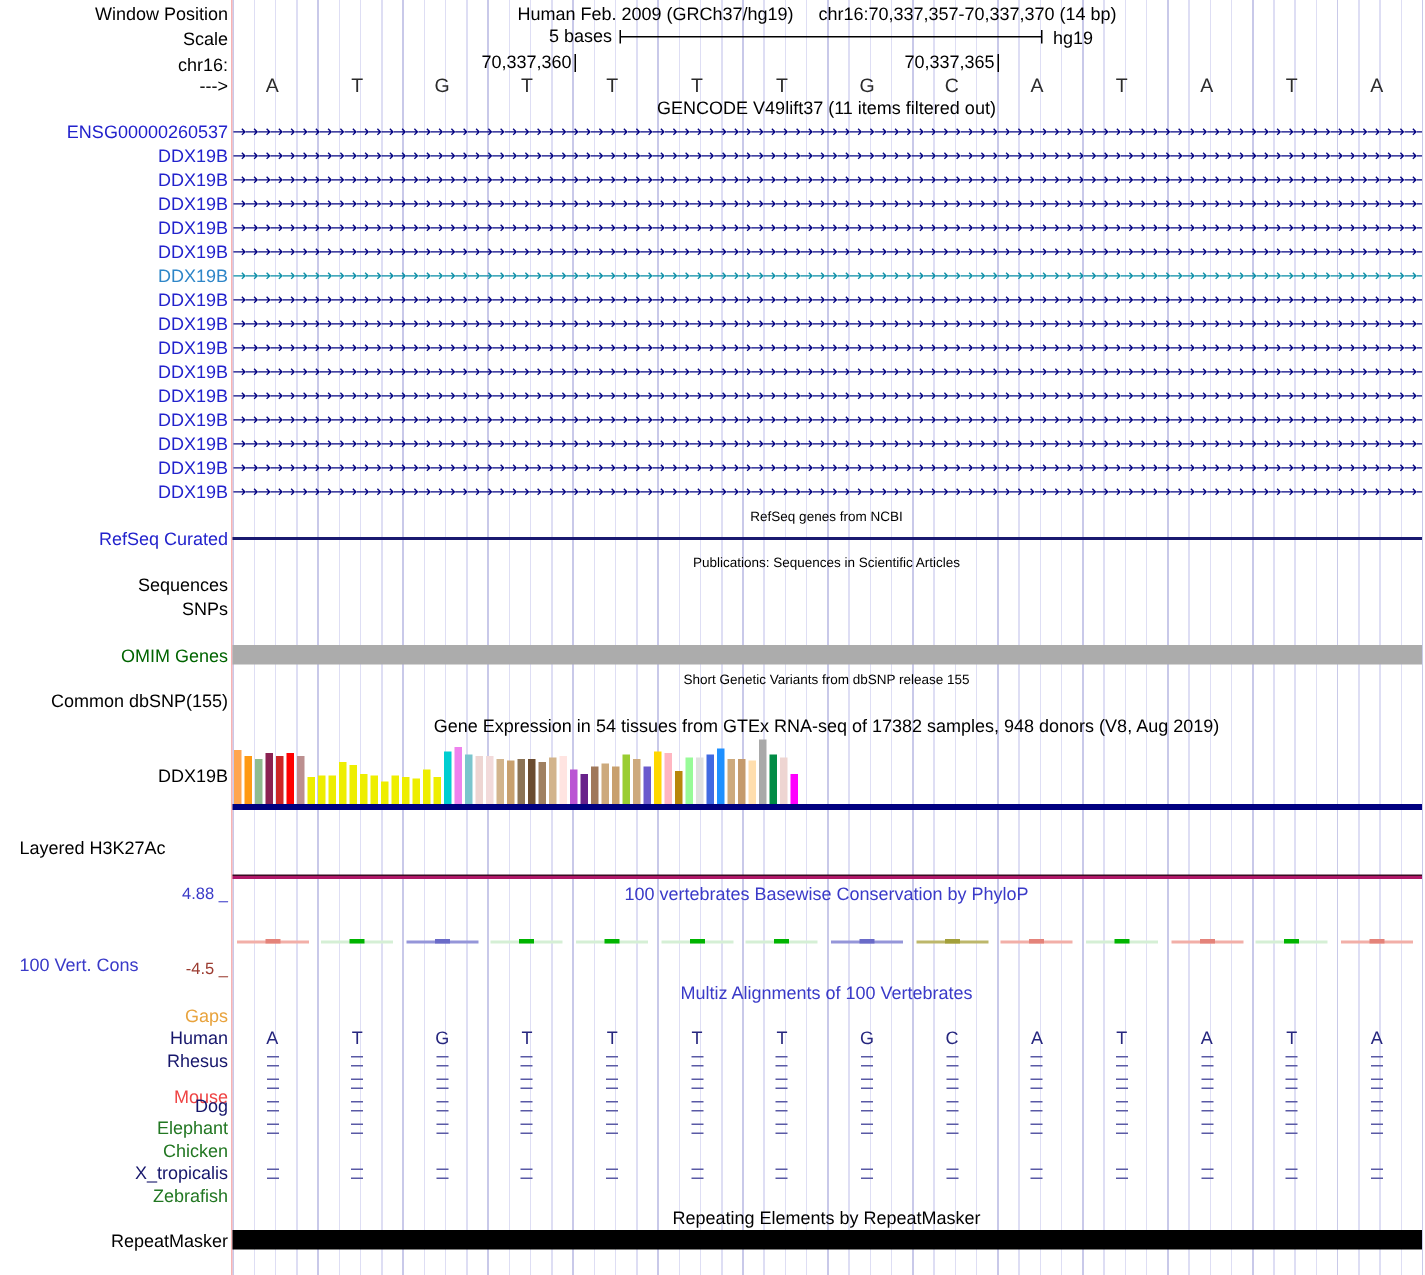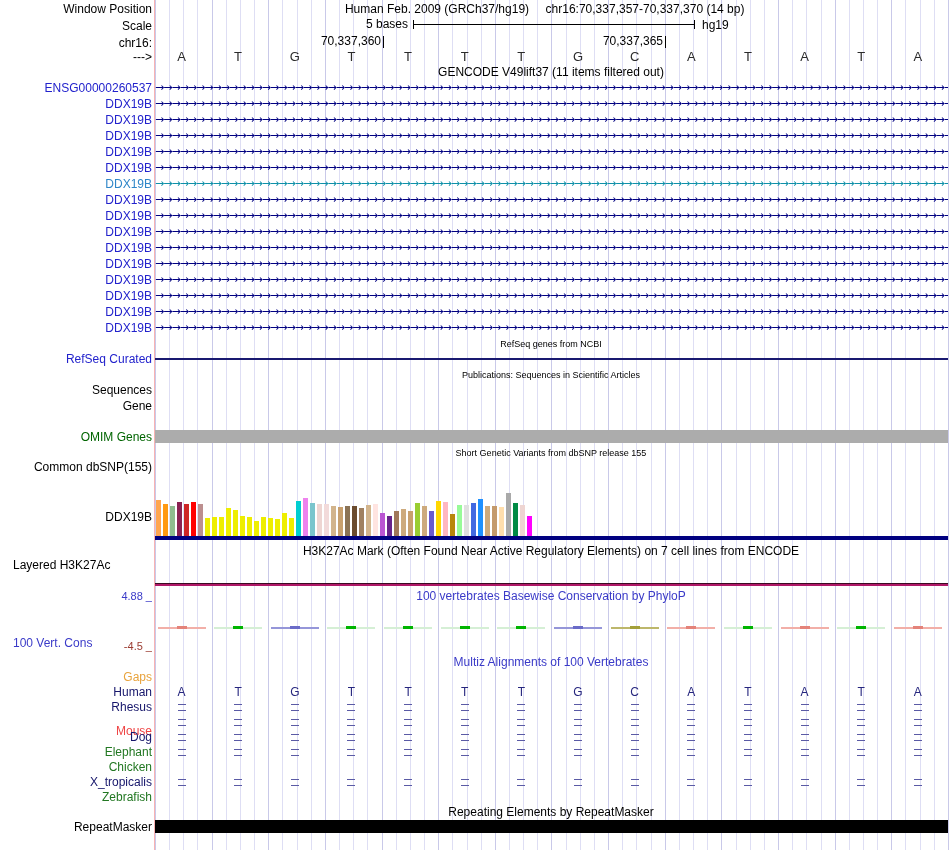--- a/index.html
+++ b/index.html
@@ -110,28 +110,29 @@
       <div class="abs lab" style="top:321px;color:#2222cc">DDX19B</div>
       <div class="abs gene-arrows" style="top:321px;color:#000080">→→→→→→→→→→→→→→→→→→→→→→→→→→→→→→→→→→→→→→→→→→→→→→→→→→→→→→→→→→→→→→→→→→→→→→→→→→→→→→→→→→→→→→→→→→→→→→→→→→→→→→→→→→→→→→→→→→→→→→→→</div>
     </div>
 
   <div class="abs title-sm" style="top:339px">RefSeq genes from NCBI</div>
   <div class="abs lab" style="top:352px;color:#2222cc">RefSeq Curated</div>
   <div class="abs hline" style="top:358px;height:2px;background:#191970"></div>
 
   <div class="abs title-sm" style="top:370px">Publications: Sequences in Scientific Articles</div>
   <div class="abs lab" style="top:383px">Sequences</div>
-  <div class="abs lab" style="top:399px">Gene</div>
+  <div class="abs lab" style="top:399px">SNPs</div>
 
   <div class="abs lab green" style="top:430px">OMIM Genes</div>
   <div id="omim-bar" class="abs hline" style="top: 430px; height: 13px; background: rgb(172, 172, 172);"></div>
 
   <div class="abs title-sm" style="top:448px">Short Genetic Variants from dbSNP release 155</div>
   <div class="abs lab" style="top:460px">Common dbSNP(155)</div>
 
+  <div class="abs title" style="top:478px">Gene Expression in 54 tissues from GTEx RNA-seq of 17382 samples, 948 donors (V8, Aug 2019)</div>
   <div class="abs lab" style="top:510px">DDX19B</div>
   <div id="gtex-bars" class="abs" style="top:0;left:0">
       <div class="abs" style="left:156px;top:500px;width:5px;height:36px;background:#FFA54F"></div>
       <div class="abs" style="left:163px;top:504px;width:5px;height:32px;background:#FF9912"></div>
       <div class="abs" style="left:170px;top:506px;width:5px;height:30px;background:#8FBC8F"></div>
       <div class="abs" style="left:177px;top:502px;width:5px;height:34px;background:#8B2252"></div>
       <div class="abs" style="left:184px;top:504px;width:5px;height:32px;background:#CD2626"></div>
       <div class="abs" style="left:191px;top:502px;width:5px;height:34px;background:#FF0000"></div>
       <div class="abs" style="left:198px;top:504px;width:5px;height:32px;background:#BC8F8F"></div>
       <div class="abs" style="left:205px;top:518px;width:5px;height:18px;background:#EEEE00"></div>
@@ -177,21 +178,20 @@
       <div class="abs" style="left:485px;top:506px;width:5px;height:30px;background:#CDAA7D"></div>
       <div class="abs" style="left:492px;top:506px;width:5px;height:30px;background:#C49A6C"></div>
       <div class="abs" style="left:499px;top:507px;width:5px;height:29px;background:#FFDEAD"></div>
       <div class="abs" style="left:506px;top:493px;width:5px;height:43px;background:#A9A9A9"></div>
       <div class="abs" style="left:513px;top:503px;width:5px;height:33px;background:#008B45"></div>
       <div class="abs" style="left:520px;top:505px;width:5px;height:31px;background:#EED5D2"></div>
       <div class="abs" style="left:527px;top:516px;width:5px;height:20px;background:#FF00FF"></div>
     </div>
   <div id="gtex-baseline" class="abs hline" style="top: 536px; height: 4px; background: rgb(0, 0, 128);"></div>
 
-  <div class="abs title" style="top:545px">H3K27Ac Mark (Often Found Near Active Regulatory Elements) on 7 cell lines from ENCODE</div>
   <div class="abs lab-left" style="top:558px">Layered H3K27Ac</div>
   <div id="h3k27ac-line" class="abs hline" style="top: 583px; height: 3px; background: linear-gradient(rgb(58, 10, 34) 0px, rgb(58, 10, 34) 1px, rgb(176, 24, 104) 1px, rgb(176, 24, 104) 100%);"></div>
 
   <div class="abs lab blue" style="top:589px;font-size:11px">4.88 _</div>
   <div class="abs title blue" style="top:590px">100 vertebrates Basewise Conservation by PhyloP</div>
   <div class="abs lab-left blue" style="top:636px">100 Vert. Cons</div>
   <div id="phylop-marks" class="abs" style="top:0;left:0">
       <div class="abs" style="left:157.5px;top:627px;width:48px;height:2px;background:#f2afa8"></div>
       <div class="abs" style="left:176.5px;top:626px;width:10px;height:3px;background:#e4837a"></div>
       <div class="abs" style="left:214.1px;top:627px;width:48px;height:2px;background:#d5efd5"></div>

